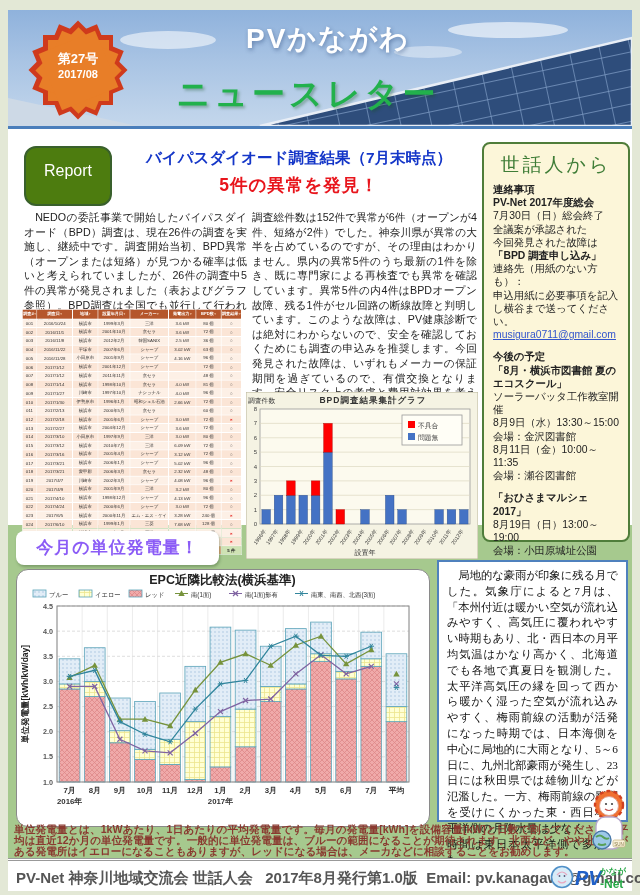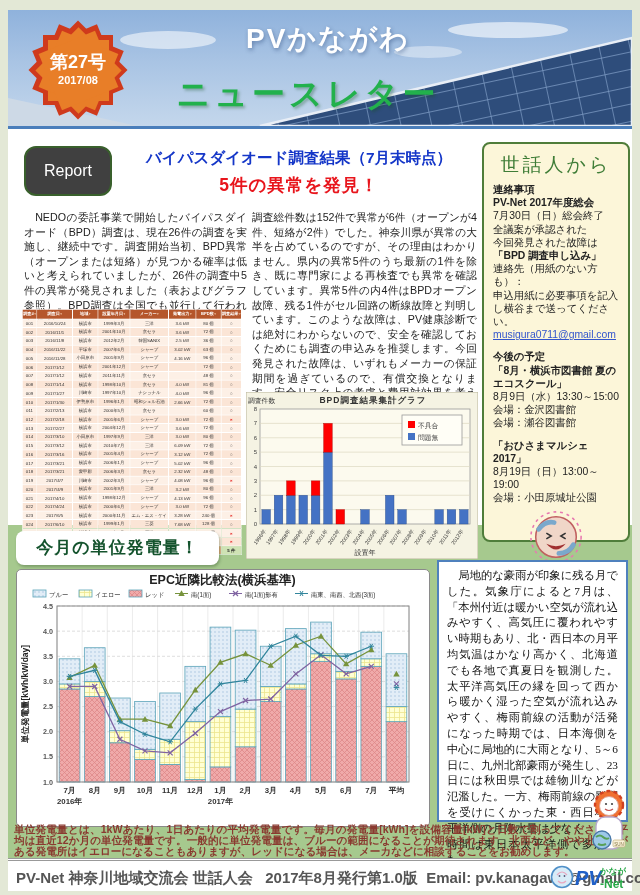--- a/index.html
+++ b/index.html
@@ -16,25 +16,25 @@
   .title-main{left:130px;top:10px;width:380px;text-align:center;color:#fff;font-size:28px;
               font-weight:bold;letter-spacing:2px;text-shadow:1px 2px 4px rgba(30,60,110,.45)}
   .title-sub{left:110px;top:62px;width:380px;text-align:center;color:#22b14c;font-size:33px;
              font-weight:bold;letter-spacing:4px;text-shadow:2px 2px 3px rgba(20,80,30,.35)}
   .burst{left:22px;top:12px;width:96px;height:96px}
   .burst .sqr,.burst .sqo{position:absolute;left:50%;top:50%}
   .burst .sqr{width:70px;height:70px;background:#cf3a1c;margin:-35px 0 0 -35px}
   .burst .sqo{width:61px;height:61px;background:#e87e28;margin:-30.5px 0 0 -30.5px}
   .r0{transform:rotate(0deg)}.r1{transform:rotate(22.5deg)}.r2{transform:rotate(45deg)}.r3{transform:rotate(67.5deg)}
   .burst-txt{position:absolute;left:0;top:28px;width:96px;text-align:center;color:#fff;font-weight:bold}
-  .burst-no{font-size:18px}.burst-date{font-size:11px;margin-top:0}
+  .burst-no{font-size:13px}.burst-date{font-size:11px;margin-top:0}
 
   
   .main-bg{left:8px;top:129px;width:624px;height:396px;background:#fff}
-  .report-badge{left:24px;top:146px;width:88px;height:50px;background:#404040;border:2px solid #39602c;
+  .report-badge{left:24px;top:146px;width:88px;height:60px;background:#4d7c0f;border:2px solid #39602c;
                 border-radius:12px;color:#fff;font-size:16px;text-align:center;line-height:45px}
   .rep-title1{left:116px;top:148px;width:366px;text-align:center;color:#1436c8;font-size:15.5px;font-weight:bold}
   .rep-title2{left:116px;top:173px;width:366px;text-align:center;color:#e8151c;font-size:17.5px;font-weight:bold;letter-spacing:1px}
   .body-col{font-size:10.7px;line-height:14.6px;color:#222;text-align:justify}
   .col1{left:24px;top:210px;width:223px}
   .col2{left:252px;top:210px;width:225px}
 
   
   .tbl-wrap{left:22px;top:309px;width:224px;height:248px;overflow:hidden}
   .tbl-inner{transform:scale(.485);transform-origin:0 0;width:460px}
@@ -47,22 +47,22 @@
   table.survey .fa{color:#f3c9a8;font-size:7px;margin-left:1px}
   table.survey td.ng{color:#e00000;font-weight:bold}
   table.survey tr.tot td{background:#e0a878;font-weight:bold;color:#222}
   table.survey tr.tot td:last-child{background:#cfe3b4}
 
   
   .bpd-box{left:246px;top:392px;width:243px;height:167px}
   .green-band{left:8px;top:525px;width:624px;height:333px;background:#a6c98e}
   .monthly-head{left:16px;top:531px;width:203px;height:34px;background:#fff;border-radius:8px;
                 box-shadow:1px 2px 3px rgba(60,90,50,.4);text-align:center;line-height:34px;
-                color:#14532d;font-size:17px;font-weight:bold;letter-spacing:1px}
-  .epc-box{left:16px;top:569px;width:414px;height:258px;background:#fff;border:1.5px solid #8a8a8a;border-radius:5px;overflow:hidden}
+                color:#8b5cf6;font-size:17px;font-weight:bold;letter-spacing:1px}
+  .epc-box{left:16px;top:569px;width:414px;height:258px;background:#fff;border:1.5px solid #8a8a8a;border-radius:12px;overflow:hidden}
 
   
   .sidebar{left:482px;top:142px;width:148px;height:400px;background:#fcf6d9;border:2.5px solid #4f7d3a;
            border-radius:8px;padding:8px 9px 4px 9px}
   .sb-title{text-align:center;color:#3f7d37;font-size:19px;letter-spacing:3px;margin-bottom:5px}
   .sb-line{font-size:10.4px;line-height:13.2px;color:#222}
   .sb-line.b{font-weight:bold}
   .sb-line.gap{margin-top:9px}
   .sb-link{color:#3355cc;text-decoration:underline;font-size:10.4px}
   .sb-mascot{text-align:center;margin-top:4px}
@@ -490,22 +490,24 @@
         <div class="sb-line b">PV-Net 2017年度総会</div>
         <div class="sb-line">7月30日（日）総会終了</div>
         <div class="sb-line">全議案が承認された</div>
         <div class="sb-line">今回発見された故障は</div>
         <div class="sb-line b">「BPD 調査申し込み」</div>
         <div class="sb-line">連絡先（用紙のない方も）：</div>
         <div class="sb-line">申込用紙に必要事項を記入し横谷まで送ってください。</div>
         <div class="sb-line"><a href="#" class="sb-link">musigura0711@gmail.com</a></div>
         <div class="sb-line b gap">今後の予定</div>
         <div class="sb-line b">「8月・横浜市図書館 夏のエコスクール」</div>
+        <div class="sb-line">ソーラーバッタ工作教室開催</div>
         <div class="sb-line">8月9日（水）13:30～15:00</div>
         <div class="sb-line">会場：金沢図書館</div>
+        <div class="sb-line">8月11日（金）10:00～11:35</div>
         <div class="sb-line">会場：瀬谷図書館</div>
         <div class="sb-line b gap">「おひさまマルシェ2017」</div>
         <div class="sb-line">8月19日（日）13:00～19:00</div>
         <div class="sb-line">会場：小田原城址公園</div>
       </div>
     <div class="sb-mascot">
       <svg width="64" height="56" viewBox="0 0 66 58">
         <circle cx="33" cy="29" r="26" stroke="#e878b0" stroke-width="1.6" stroke-dasharray="3 4" fill="none"></circle>
         <circle cx="33" cy="29" r="21" fill="#f0d6c8" stroke="#c06060" stroke-width="1.6"></circle>
         <path d="M15 21 q7 -9 16 -7" stroke="#7aa8cc" stroke-width="5" fill="none" stroke-linecap="round"></path>

